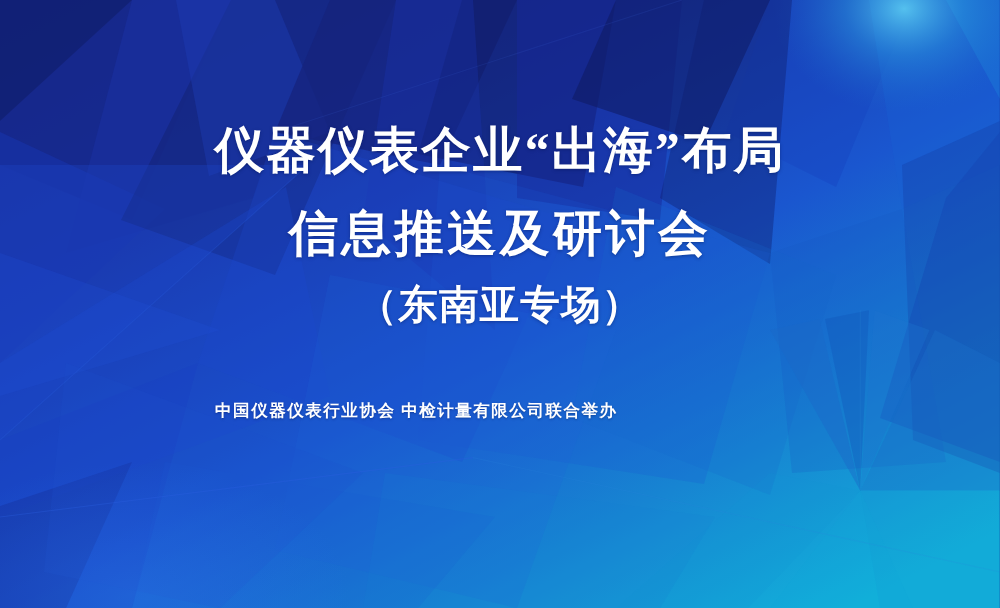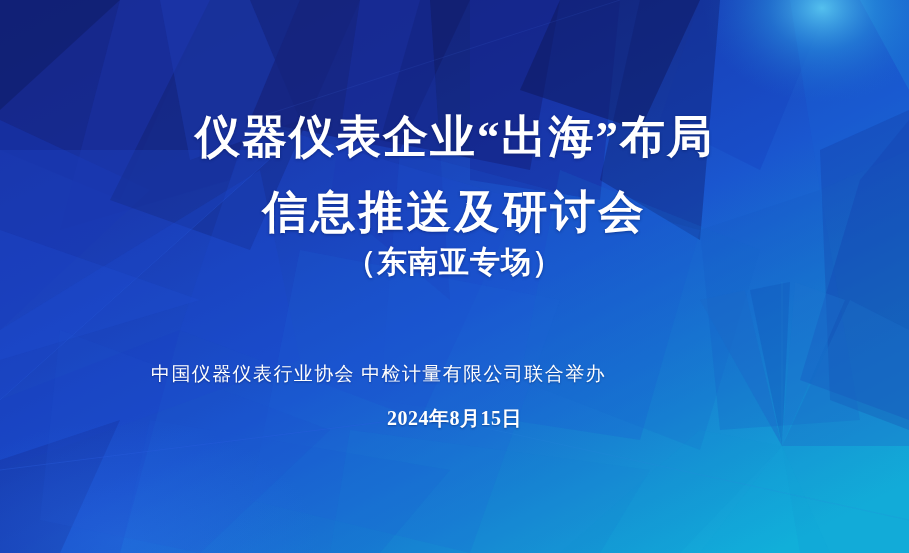--- a/index.html
+++ b/index.html
@@ -49,42 +49,42 @@
     white-space: nowrap;
     text-shadow: 0 1px 3px rgba(3,20,80,0.45);
   }
   .title-line.l2 {
     letter-spacing: 3px;
     margin-top: 13px;
   }
   .subtitle {
     position: absolute;
     left: 0;
-    top: 243px;
-    width: 909px;
-    text-align: center;
-    color: #ffffff;
-    font-family: "Liberation Serif", "DejaVu Serif", serif;
-    font-weight: bold;
-    font-size: 30px;
+    top: 258px;
+    width: 909px;
+    text-align: center;
+    color: #ffffff;
+    font-family: "Liberation Serif", "DejaVu Serif", serif;
+    font-weight: bold;
+    font-size: 36px;
     line-height: 38px;
     letter-spacing: 1px;
     white-space: nowrap;
     text-shadow: 0 1px 3px rgba(3,20,80,0.4);
   }
   .organizer {
     position: absolute;
     left: 0;
     top: 362px;
     width: 757px;
     text-align: center;
     color: #ffffff;
     font-family: "Liberation Serif", "DejaVu Serif", serif;
-    font-weight: normal;
-    font-size: 19px;
+    font-weight: bold;
+    font-size: 15px;
     line-height: 24px;
     letter-spacing: 1.4px;
     white-space: nowrap;
     text-shadow: 0 1px 2px rgba(3,20,80,0.4);
   }
   .event-date {
     position: absolute;
     left: 0;
     top: 405px;
     width: 909px;
@@ -226,16 +226,15 @@
 
     <div class="title-block">
       <div class="title-line l1">仪器仪表企业“出海”布局</div>
       <div class="title-line l2">信息推送及研讨会</div>
     </div>
 
     <div class="subtitle">（东南亚专场）</div>
 
     <div class="organizer">中国仪器仪表行业协会  中检计量有限公司联合举办</div>
 
-    <div class="event-date">2024年8月15日</div>
 
   </div>
 </div>
 
 </body></html>

